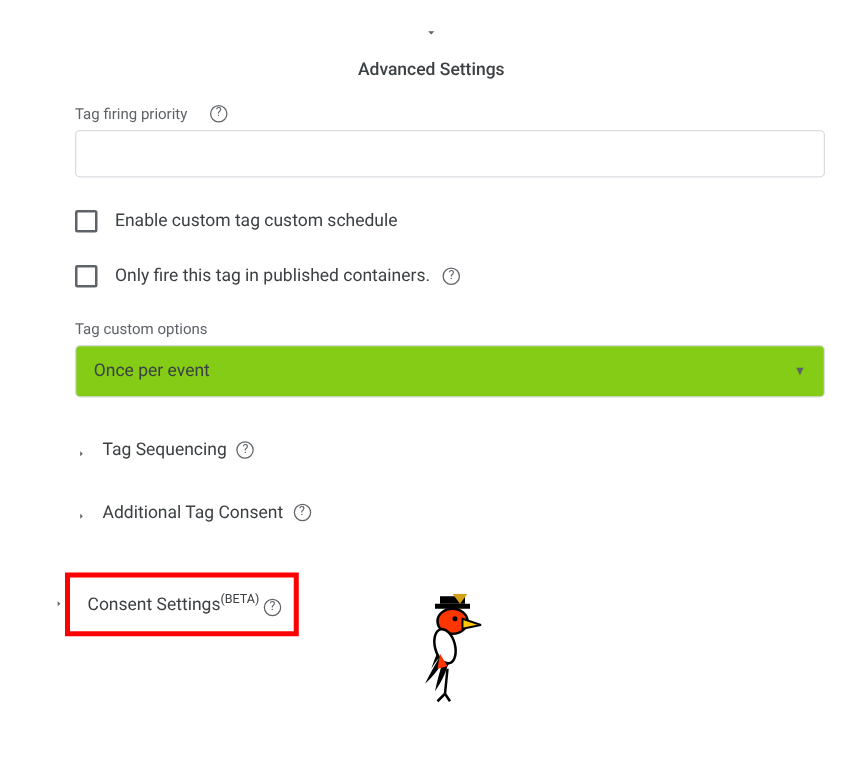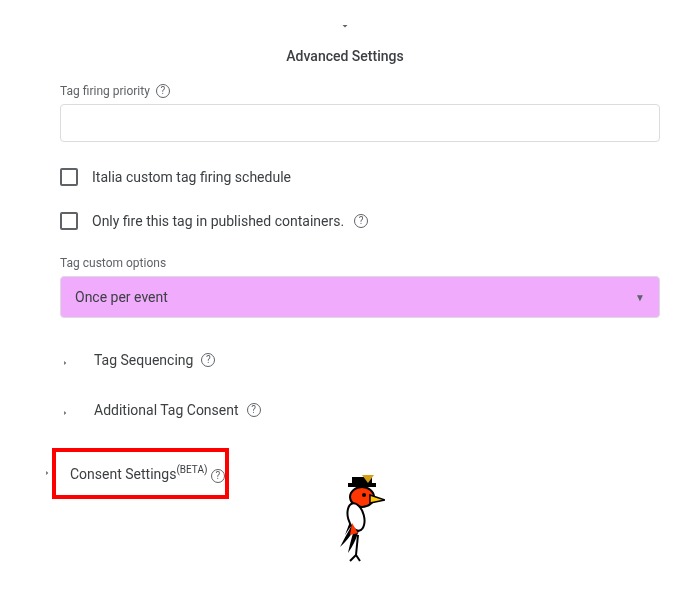--- a/index.html
+++ b/index.html
@@ -38,21 +38,21 @@
     }
     .inner {
       padding-left: 30px;
     }
     .field-label {
       font-size: 12px;
       color: #5f6368;
       margin-bottom: 6px;
       display: flex;
       align-items: center;
-      gap: 6px;
+      gap: 18px;
     }
     .help-icon {
       display: inline-flex;
       align-items: center;
       justify-content: center;
       width: 14px;
       height: 14px;
       border-radius: 50%;
       border: 1.4px solid #5f6368;
       font-size: 10px;
@@ -96,53 +96,53 @@
       width: 100%;
       height: 42px;
       border: 1px solid #dadce0;
       border-radius: 4px;
       display: flex;
       align-items: center;
       justify-content: space-between;
       padding: 0 14px;
       font-size: 14px;
       color: #3c4043;
-      background: #f0abfc;
+      background: #84cc16;
     }
     .select-arrow {
       color: #5f6368;
       font-size: 10px;
     }
     .sub-row {
       display: flex;
       align-items: flex-end;
-      gap: 24px;
+      gap: 12px;
       margin-top: 34px;
     }
     .sub-row .sub-label {
       font-size: 14px;
       color: #3c4043;
       display: flex;
       align-items: center;
       gap: 8px;
     }
     .beta {
       font-size: 10px;
       vertical-align: super;
     }
     .sub-row-nomargin {
       display: flex;
       align-items: center;
       gap: 18px;
     }
     .highlight-wrap {
-       margin-top: 30px;
+       margin-top: 40px;
        border: 4px solid #ff0000;
        display: inline-block;
-       padding: 12px 0 12px 10px;
+       padding: 12px 10px 12px 10px;
        margin-left: -8px;
     }
     .logo-area {
       position: absolute;
       left: 330px;
       top: 475px;
       display: flex;
       align-items: center;
       gap: 6px;
     }
@@ -175,21 +175,21 @@
   <div class="inner">
     <div class="field-label">
       <span>Tag firing priority</span>
       <span class="help-icon">?</span>
     </div>
     <input type="text" class="text-input" value="" style="">
 
     <div class="checkbox-row">
       <div class="checkbox"></div>
       <div class="checkbox-label">
-        <span>Italia custom tag firing schedule</span>
+        <span>Enable custom tag custom schedule</span>
       </div>
     </div>
 
     <div class="checkbox-row">
       <div class="checkbox"></div>
       <div class="checkbox-label">
         <span>Only fire this tag in published containers.</span>
         <span class="help-icon">?</span>
       </div>
     </div>

